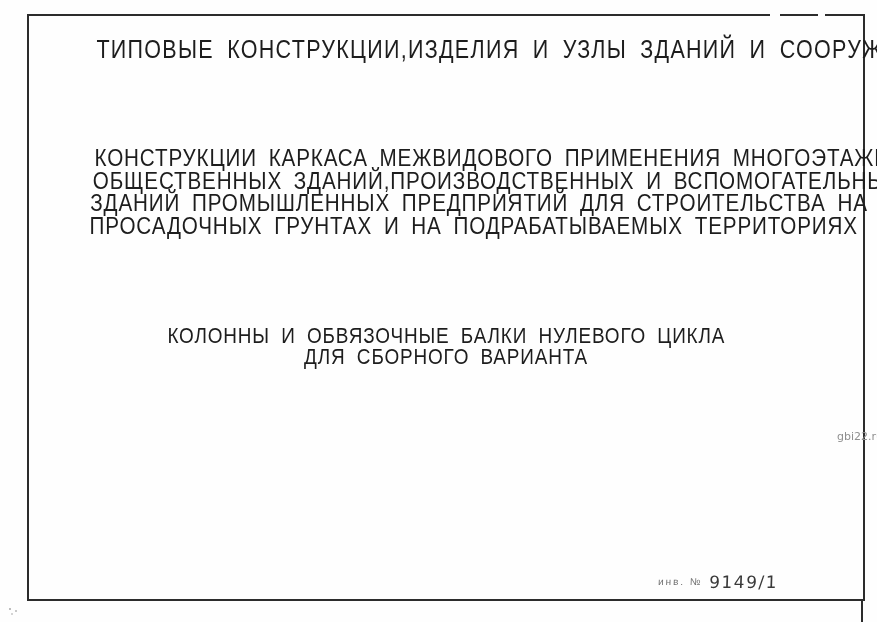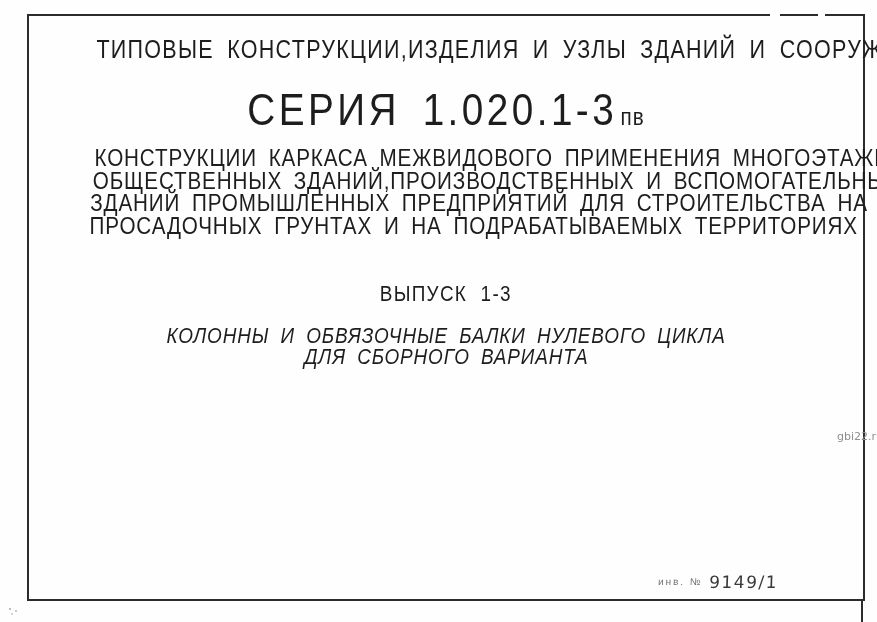--- a/index.html
+++ b/index.html
@@ -47,21 +47,21 @@
   .cond {
     display: inline-block;
     transform: scaleX(0.86);
     transform-origin: center;
   }
   .header-row { top: 35px; font-size: 25px; letter-spacing: 1.5px; word-spacing: 7px; }
   .series-row { top: 84px; font-size: 45px; letter-spacing: 4px; word-spacing: 10px; }
   .series-suffix { font-size: 24px; letter-spacing: 1px; margin-left: 4px; }
   .desc-row { top: 147px; font-size: 24px; line-height: 22.5px; letter-spacing: 1px; word-spacing: 6px; }
   .issue-row { top: 281px; font-size: 22px; letter-spacing: 1.5px; word-spacing: 8px; }
-  .subtitle-row { top: 325px; font-size: 22px; line-height: 21px; letter-spacing: 1px; word-spacing: 6px; font-style: italic; }
+  .subtitle-row { top: 325px; font-size: 22px; line-height: 21px; letter-spacing: 1px; word-spacing: 6px; }
   .doctype-row { top: 399px; font-size: 22px; letter-spacing: 1.5px; word-spacing: 8px; }
 
   .watermark {
     position: absolute;
     left: 837px; top: 430px;
     font-size: 11px;
     color: #8f8f8f;
     z-index: 5;
     font-family: "DejaVu Sans", sans-serif;
     white-space: nowrap;
@@ -96,34 +96,28 @@
   <div class="dash-gap gap-top2"></div>
   <div class="dash-gap gap-right1"></div>
   <div class="dash-gap gap-right2"></div>
   <div class="border-tail"></div>
   <div class="speck"></div>
 
   <div class="row header-row">
     <span class="cond">ТИПОВЫЕ КОНСТРУКЦИИ,ИЗДЕЛИЯ И УЗЛЫ ЗДАНИЙ И СООРУЖЕНИЙ</span>
   </div>
 
-  <div class="row series-row">
-    <span class="cond"><span>СЕРИЯ 1.020.1-3</span><span class="series-suffix">пв</span></span>
-  </div>
 
   <div class="row desc-row">
     <span class="cond">КОНСТРУКЦИИ КАРКАСА МЕЖВИДОВОГО ПРИМЕНЕНИЯ МНОГОЭТАЖНЫХ</span><br>
     <span class="cond">ОБЩЕСТВЕННЫХ ЗДАНИЙ,ПРОИЗВОДСТВЕННЫХ И ВСПОМОГАТЕЛЬНЫХ</span><br>
     <span class="cond">ЗДАНИЙ ПРОМЫШЛЕННЫХ ПРЕДПРИЯТИЙ ДЛЯ СТРОИТЕЛЬСТВА НА</span><br>
     <span class="cond">ПРОСАДОЧНЫХ ГРУНТАХ И НА ПОДРАБАТЫВАЕМЫХ ТЕРРИТОРИЯХ</span>
   </div>
 
-  <div class="row issue-row">
-    <span class="cond">ВЫПУСК 1-3</span>
-  </div>
 
   <div class="row subtitle-row">
     <span class="cond">КОЛОННЫ И ОБВЯЗОЧНЫЕ БАЛКИ НУЛЕВОГО ЦИКЛА</span><br>
     <span class="cond">ДЛЯ СБОРНОГО ВАРИАНТА</span>
   </div>
 
 
   <div class="watermark">gbi22.ru</div>
 
   <div class="inventory">

